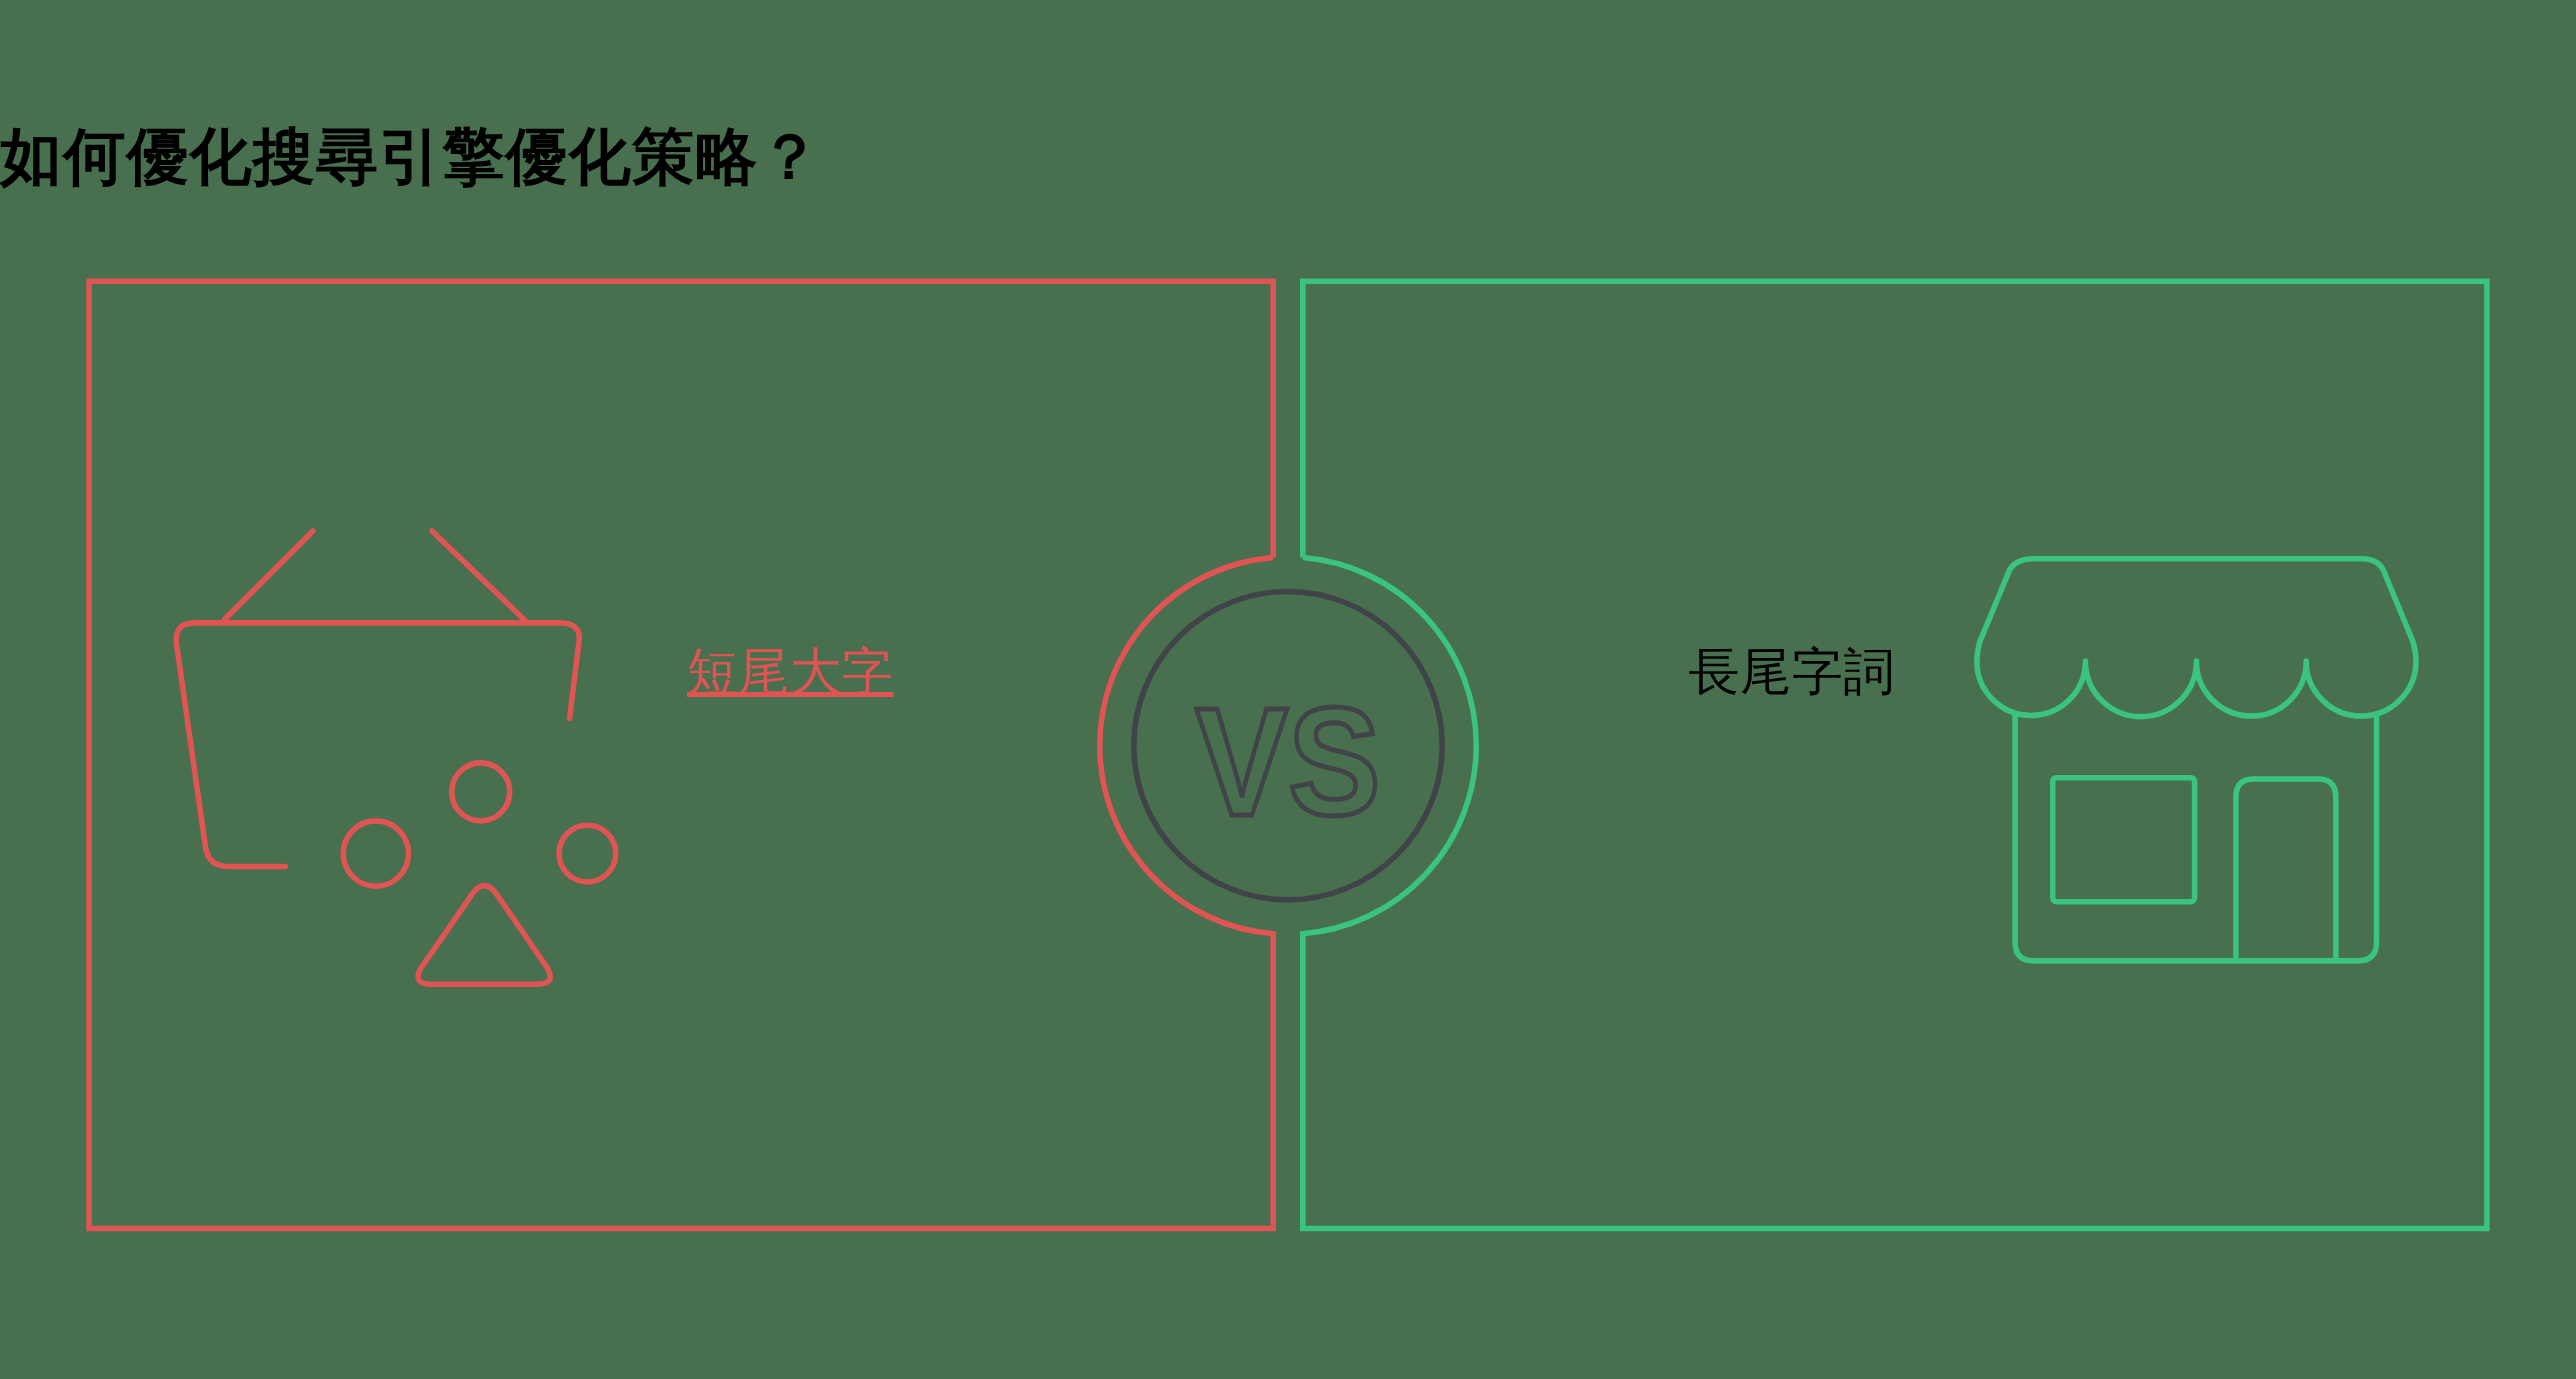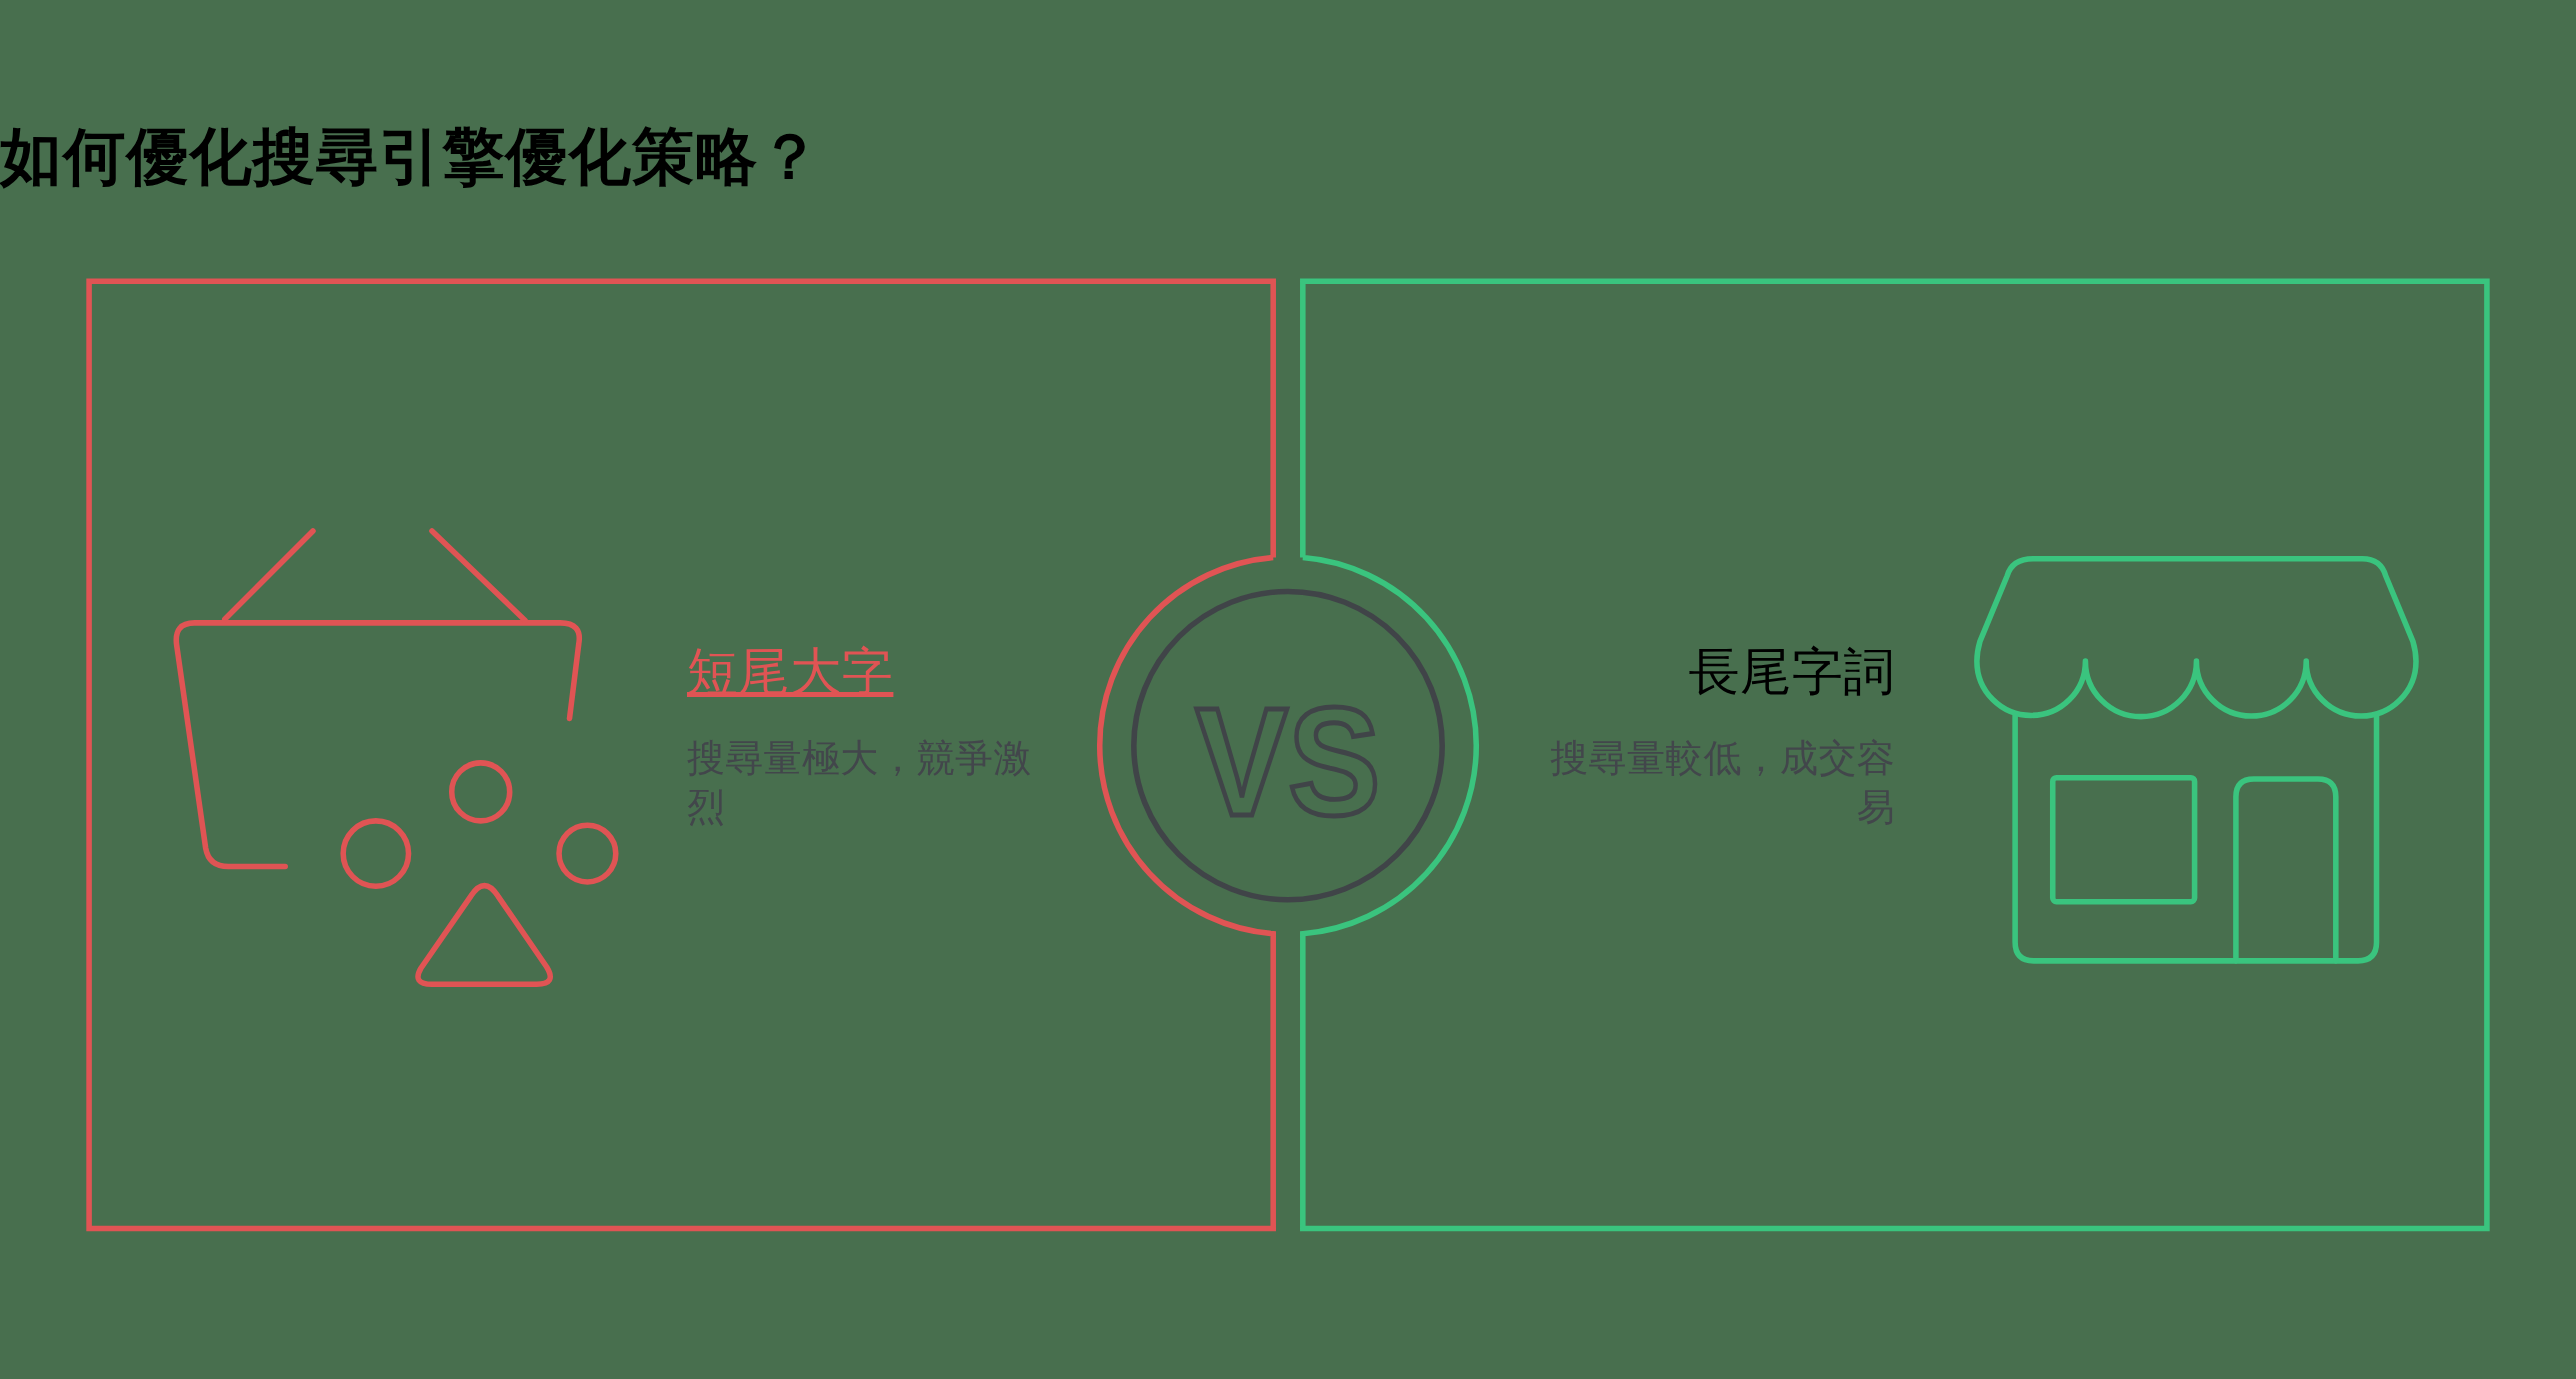--- a/index.html
+++ b/index.html
@@ -76,19 +76,17 @@
       <path d="M 3296 906 L 3830 906 Q 3860 906 3868 934 L 3912 1040 Q 3917 1057 3917 1072 A 89 89 0 0 1 3739 1072 A 89 89 0 0 1 3561 1072 A 90 90 0 0 1 3381 1072 A 88 88 0 0 1 3205 1072 Q 3205 1057 3210 1040 L 3254 934 Q 3262 906 3296 906 Z"></path>
       <path d="M 3267 1160 L 3267 1528 Q 3267 1558 3297 1558 L 3823 1558 Q 3853 1558 3853 1528 L 3853 1160"></path>
       <rect x="3328" y="1261" width="230" height="201" rx="6"></rect>
       <path d="M 3625 1558 L 3625 1292 Q 3625 1263 3654 1263 L 3758 1263 Q 3787 1263 3787 1292 L 3787 1558"></path>
     </g>
   </svg>
 
   <div class="page-title">如何優化搜尋引擎優化策略？</div>
 
   <div class="panel-label left-text label-red">短尾大字</div>
-  <div class="panel-desc left-text">搜尋量極大，競爭激烈</div>
 
   <div class="panel-label right-text label-green">長尾字詞</div>
-  <div class="panel-desc right-text">搜尋量較低，成交容易</div>
 
 </div>
 
 
 </body></html>

